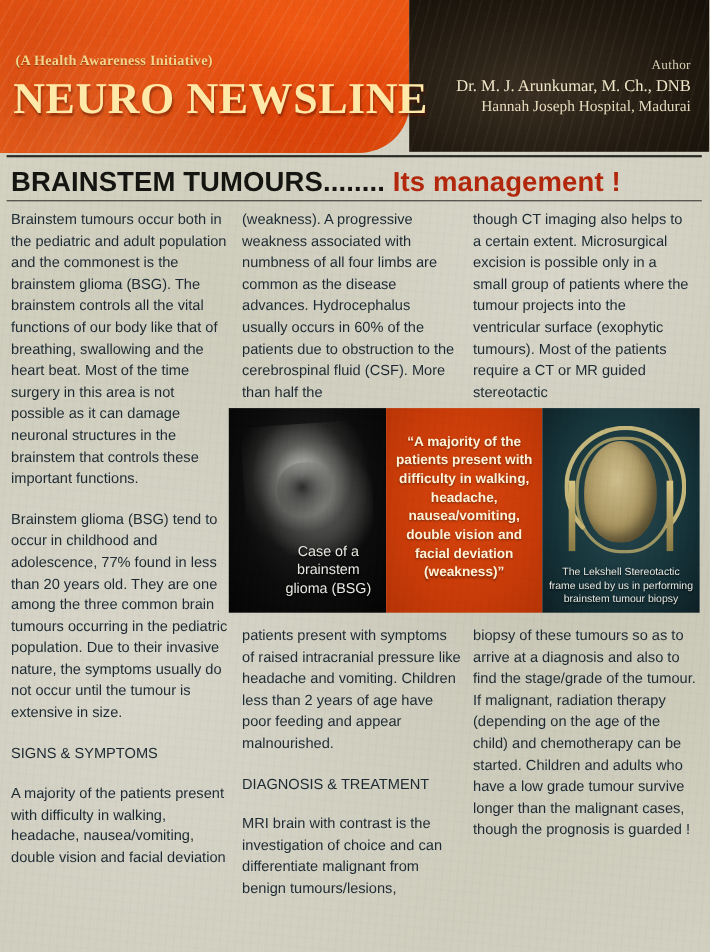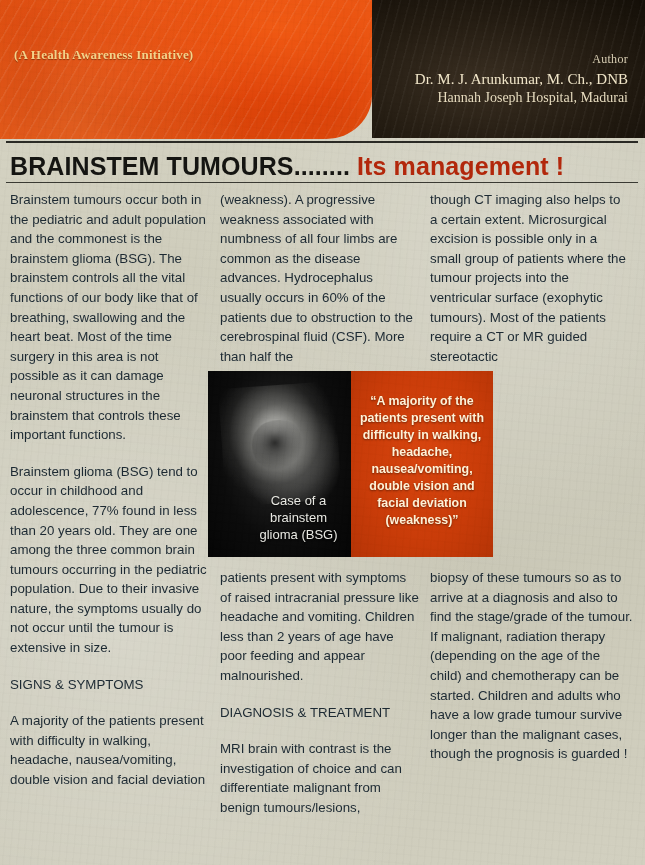--- a/index.html
+++ b/index.html
@@ -288,20 +288,21 @@
 </style>
 </head>
 <body>
 
 <div class="page">
 
   <div class="masthead">
     <div class="mast-left"></div>
     <div class="mast-right"></div>
     <div class="kicker">(A Health Awareness Initiative)</div>
+    <div class="logo">NEURO NEWSLINE</div>
     <div class="author-block">
       <div class="author-label">Author</div>
       <div class="author-name">Dr. M. J. Arunkumar, M. Ch., DNB</div>
       <div class="author-org">Hannah Joseph Hospital,  Madurai</div>
     </div>
   </div>
 
   <div class="rule-top"></div>
 
   <div class="headline">
@@ -329,20 +330,28 @@
 
     <div class="fig fig-mri">
       <div class="scan"></div>
       <div class="fig-caption">Case of a brainstem glioma (BSG)</div>
     </div>
 
     <div class="fig fig-quote">
       <div class="quote-text">“A majority of the patients present with difficulty in walking, headache, nausea/vomiting, double vision and facial deviation (weakness)”</div>
     </div>
 
+    <div class="fig fig-frame">
+      <div class="arc"></div>
+      <div class="arc2"></div>
+      <div class="head-shape"></div>
+      <div class="post-l"></div>
+      <div class="post-r"></div>
+      <div class="fig-caption">The Lekshell Stereotactic frame used by us in performing brainstem tumour biopsy</div>
+    </div>
   </div>
 
   <div class="col col-2-bot">
     <p>patients present with symptoms of raised intracranial pressure like headache and vomiting. Children less than 2 years of age have poor feeding and appear malnourished.</p>
     <p class="heading-sm">DIAGNOSIS &amp; TREATMENT</p>
     <p>MRI brain with contrast is the investigation of choice and can differentiate malignant from benign tumours/lesions,</p>
   </div>
 
   <div class="col col-3-bot">
     <p>biopsy of these tumours so as to arrive at a diagnosis and also to find the stage/grade of the tumour. If malignant, radiation therapy (depending on the age of the child) and chemotherapy can be started. Children and adults who have a low grade tumour survive longer than the malignant cases, though the prognosis is guarded !</p>

